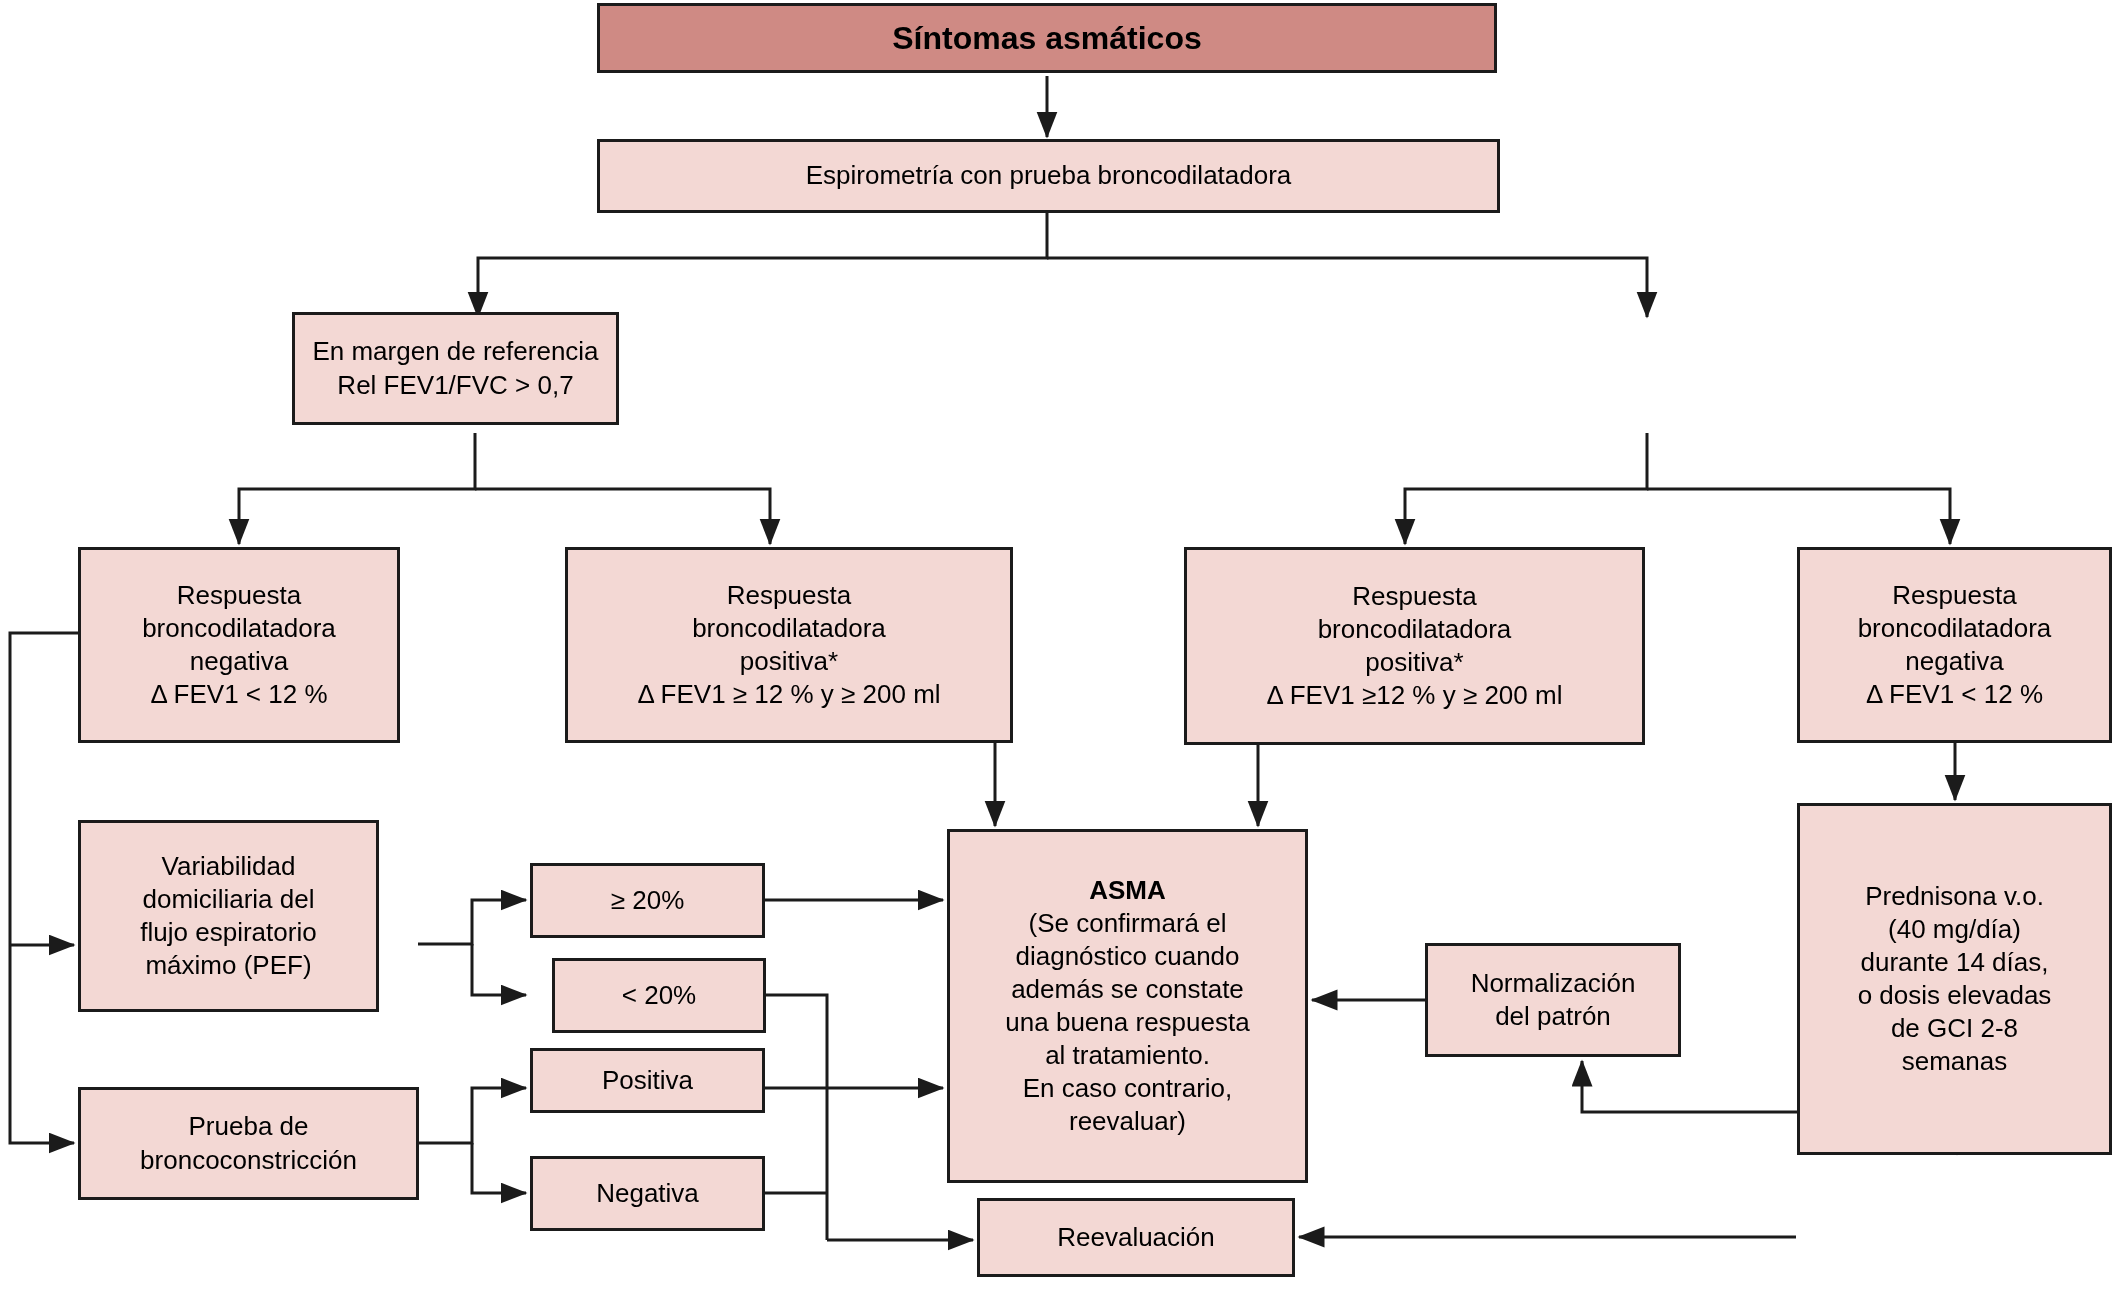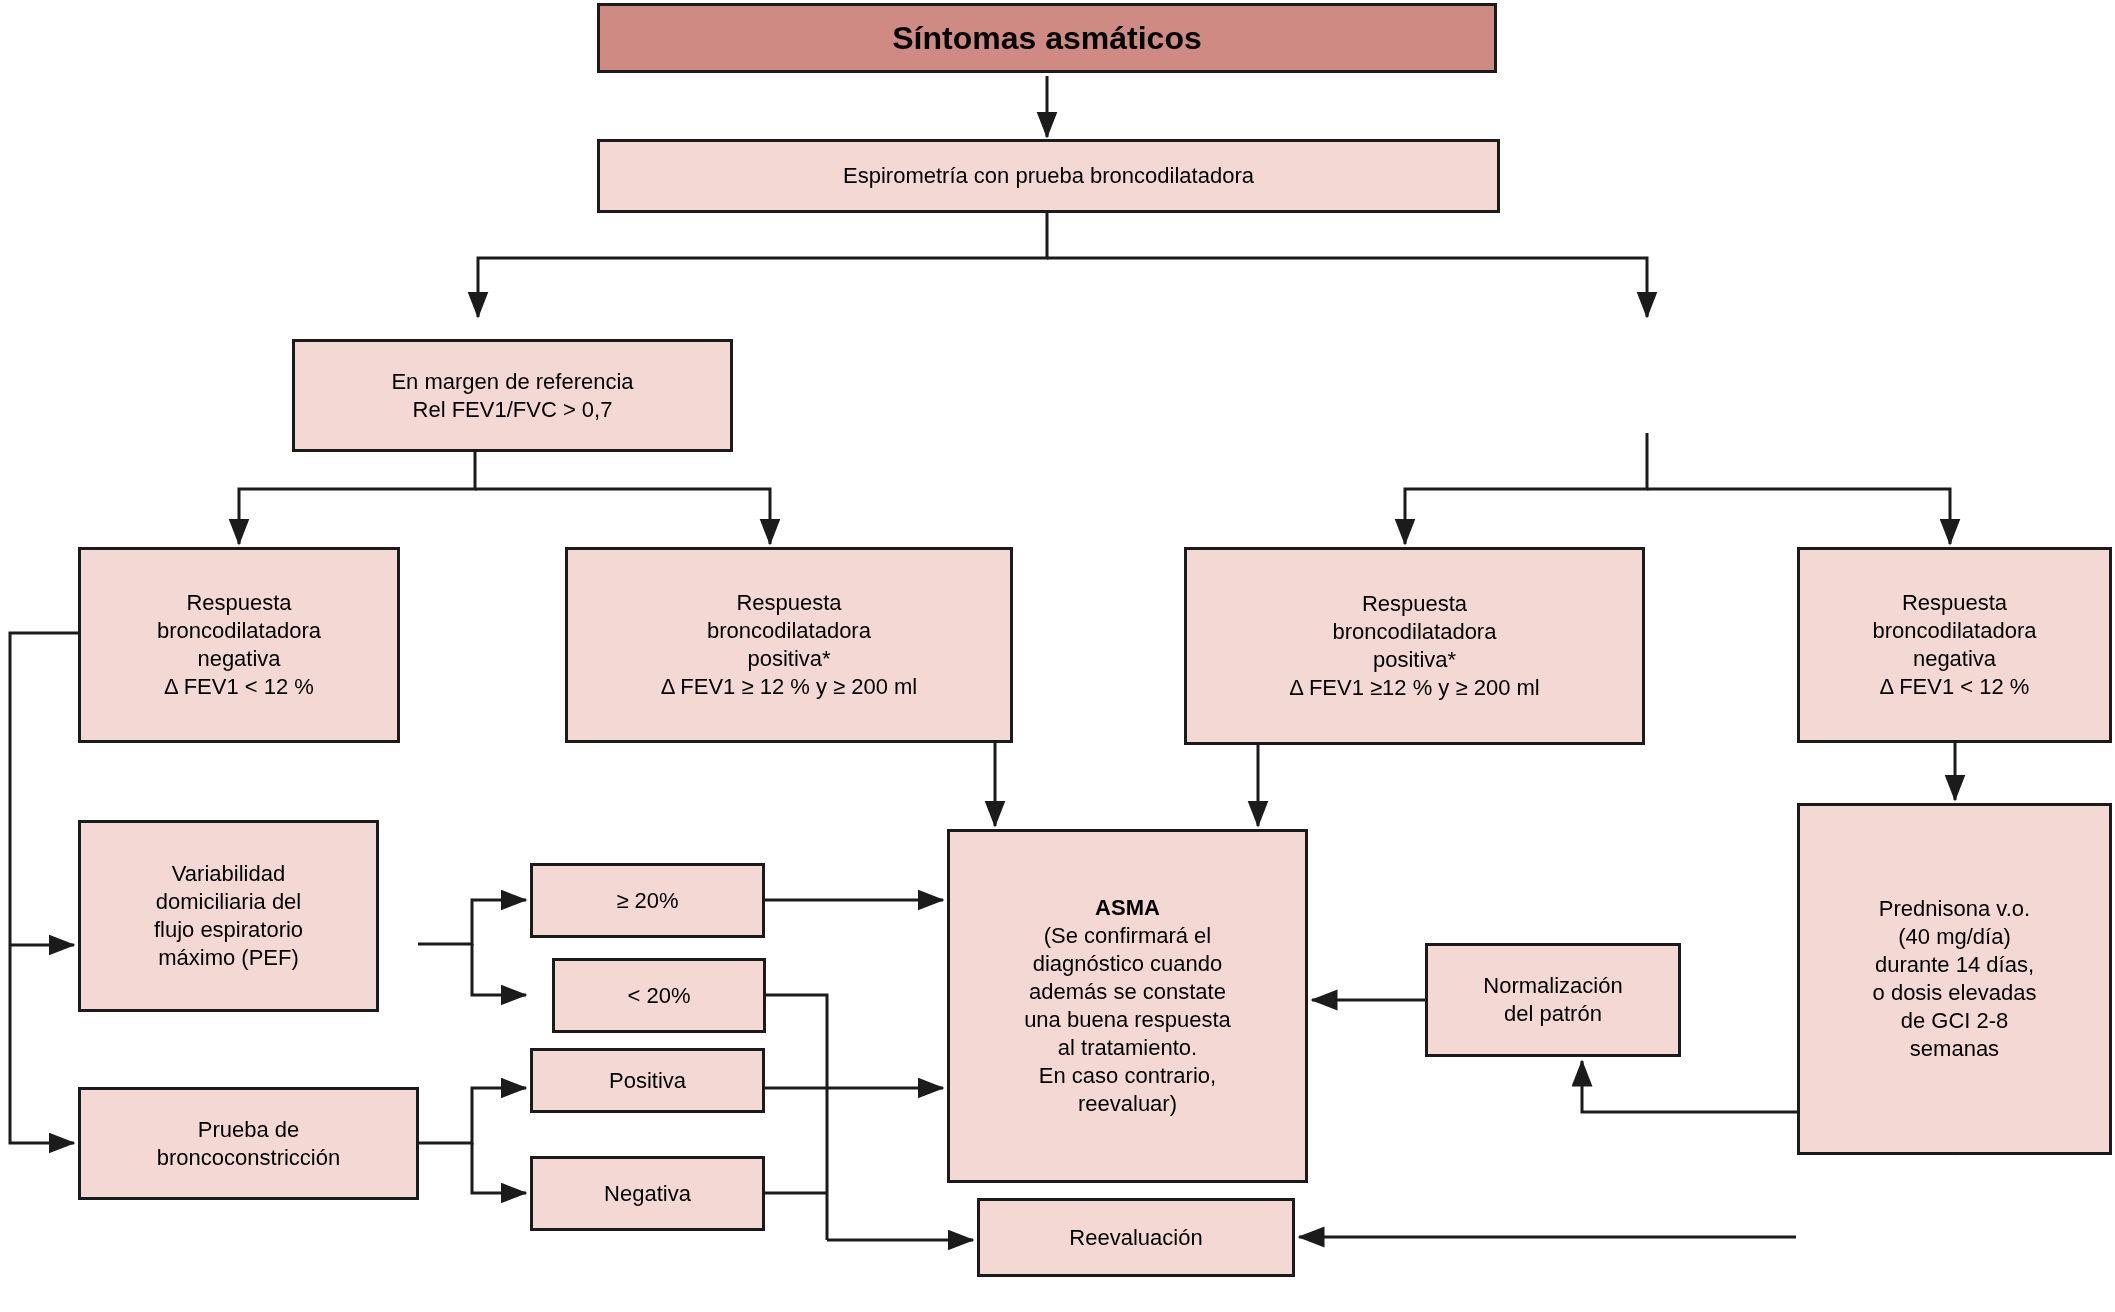--- a/index.html
+++ b/index.html
@@ -34,21 +34,21 @@
     display:flex;
     flex-direction:column;
     align-items:center;
     justify-content:center;
     text-align:center;
     z-index:1;
     color:#000000;
   }
   .node .txt{
     white-space:pre-line;
-    font-size:22px;
+    font-size:26px;
     line-height:1.27;
     padding:0 6px;
   }
   .node.dark{background:var(--header-fill);}
   .node.dark .txt{font-weight:bold;font-size:32px;}
   .node .txt.bold{font-weight:bold;}
 </style>
 </head>
 <body>
 
@@ -88,21 +88,21 @@
   </svg>
 
   <div class="node dark" style="left:597px;top:3px;width:900px;height:70px">
     <span class="txt">Síntomas asmáticos</span>
   </div>
 
   <div class="node" style="left:597px;top:139px;width:903px;height:74px">
     <span class="txt">Espirometría con prueba broncodilatadora</span>
   </div>
 
-  <div class="node" style="left:292px;top:339px;width:441px;height:113px">
+  <div class="node" style="left:292px;top:312px;width:327px;height:113px">
     <span class="txt">En margen de referencia
 Rel FEV1/FVC &gt; 0,7</span>
   </div>
 
 
   <div class="node" style="left:78px;top:547px;width:322px;height:196px">
     <span class="txt">Respuesta
 broncodilatadora
 negativa
 Δ FEV1 &lt; 12 %</span>

